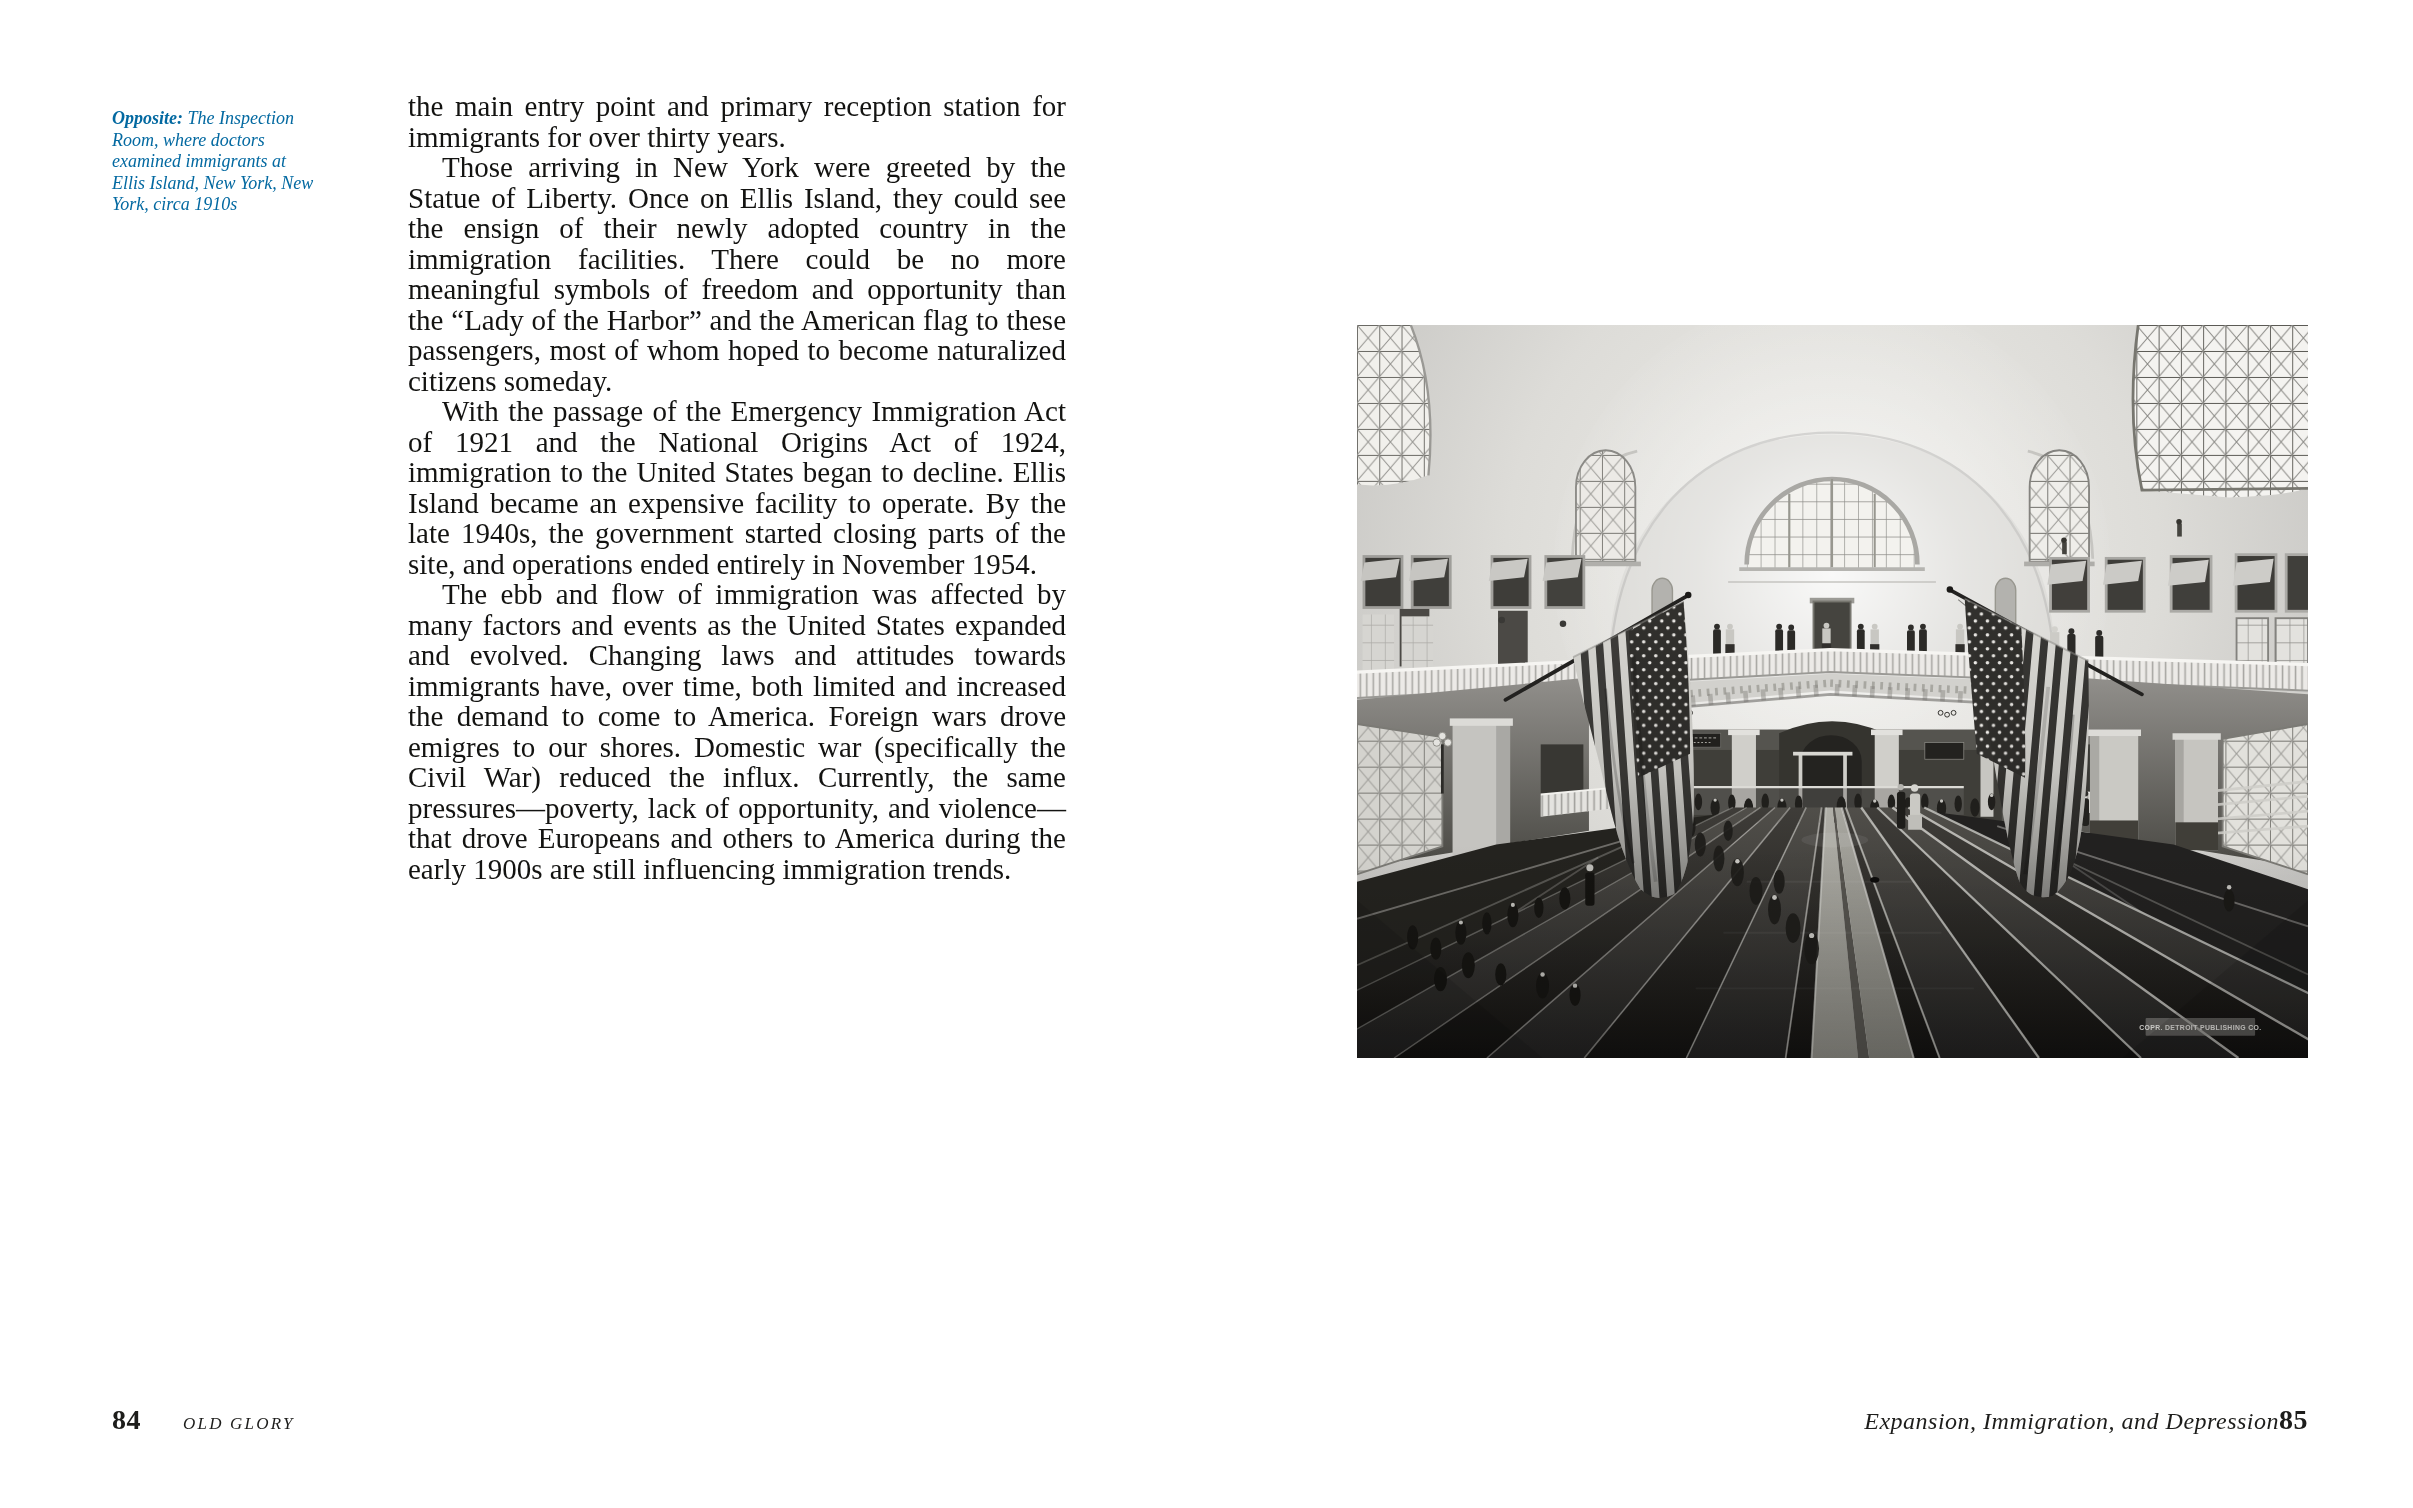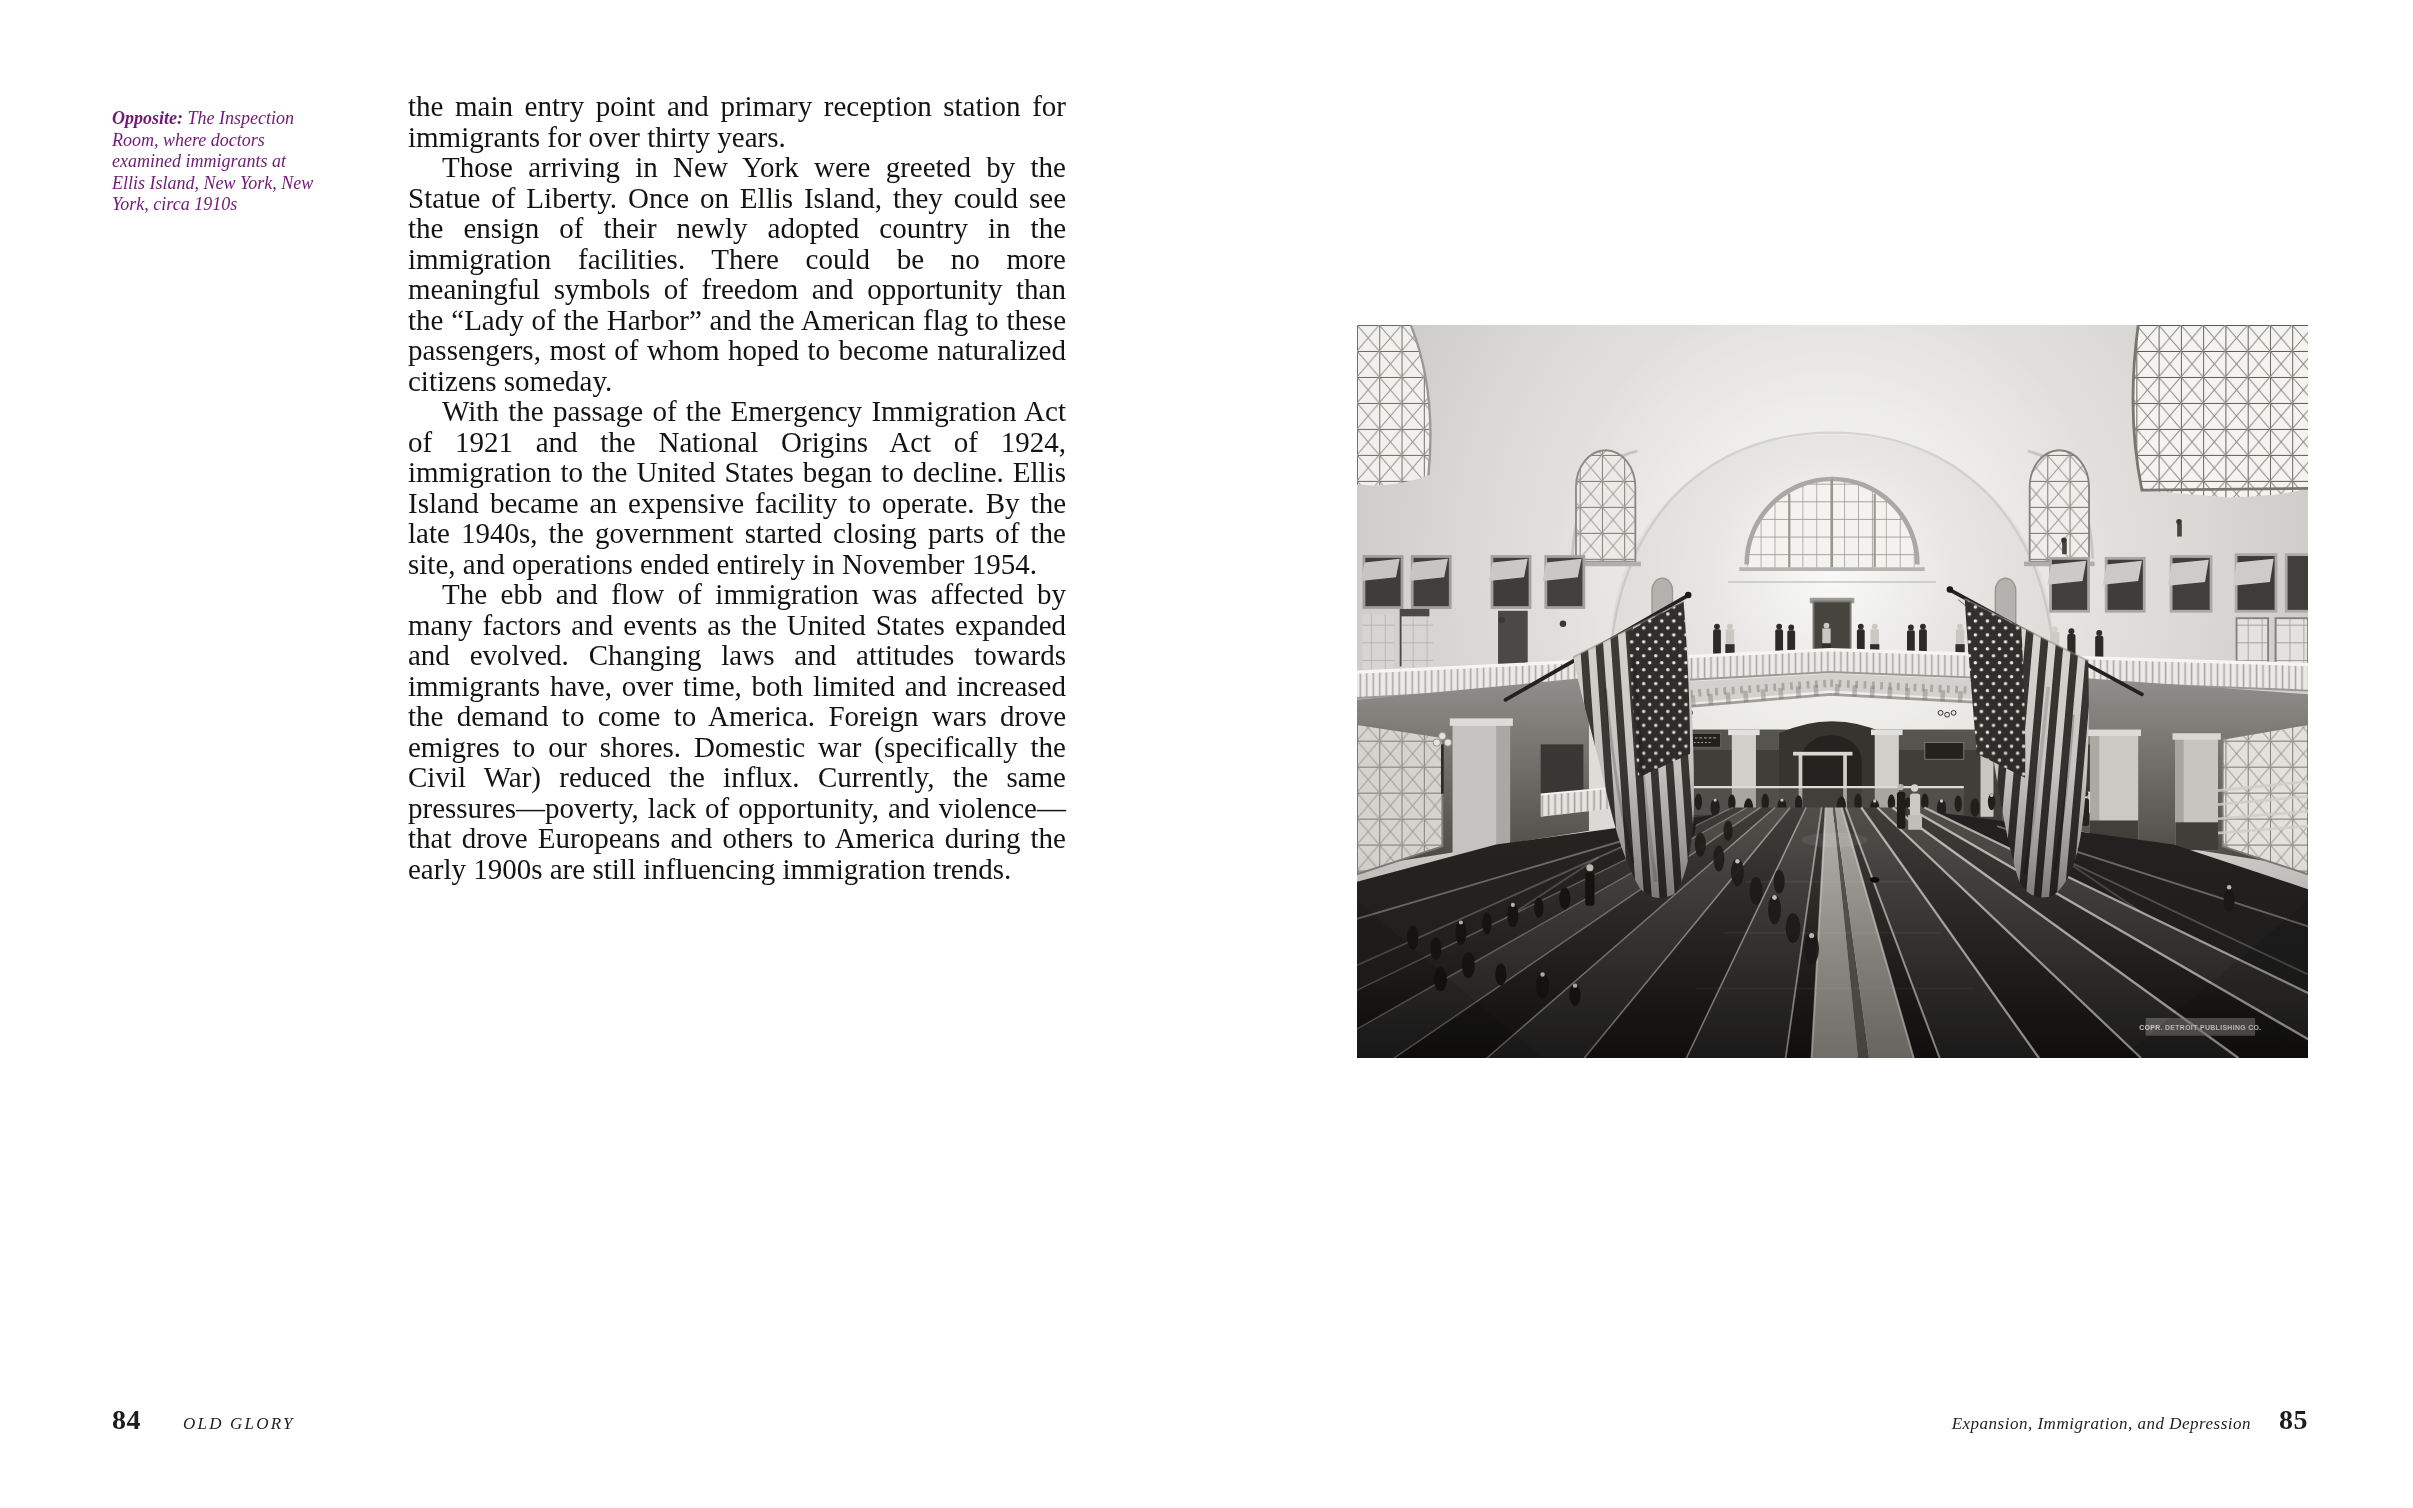--- a/index.html
+++ b/index.html
@@ -4,35 +4,35 @@
 <style>
   html,body{margin:0;padding:0;}
   body{
     width:2413px;height:1508px;position:relative;background:#ffffff;
     font-family:"Liberation Serif", serif;overflow:hidden;
   }
   .page{position:absolute;inset:0;}
   
   .caption{
     position:absolute;left:112px;top:108px;width:208px;
-    font-style:italic;font-size:18px;line-height:21.5px;color:#701a75;
+    font-style:italic;font-size:18px;line-height:21.5px;color:#0369a1;
   }
   .cap-label{font-weight:bold;margin-right:4.6px;}
   .body-text{
     position:absolute;left:408px;top:91px;width:658px;
     font-size:29px;line-height:30.5px;color:#131311;text-align:justify;
   }
   .para{margin:0;text-indent:34px;}
   .para.first{text-indent:0;}
   .folio{position:absolute;top:1404px;display:flex;align-items:baseline;color:#1d1d1b;}
   .folio-left{left:112px;}
   .folio-right{right:105px;}
   .page-num{font-weight:bold;font-size:28px;letter-spacing:0.5px;}
   .folio-left .running-head{font-size:17px;letter-spacing:2.2px;margin-left:42px;font-style:italic;}
-  .folio-right .running-head{font-style:italic;font-size:17px;letter-spacing:0.5px;margin-right:28px;}
+  .folio-right .running-head{font-style:italic;font-size:24px;letter-spacing:0.5px;}
   
   .photo{
     position:absolute;left:1357px;top:325px;width:951px;height:733px;margin:0;
     background:#dddcd9;
   }
   .photo svg{display:block;width:100%;height:100%;}
 </style>
 </head>
 <body>
 

